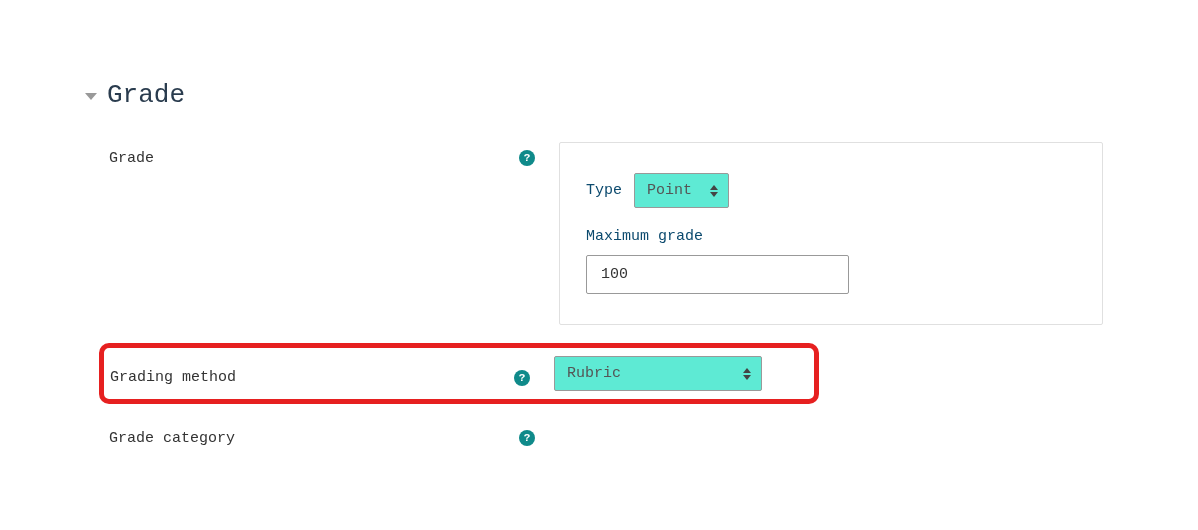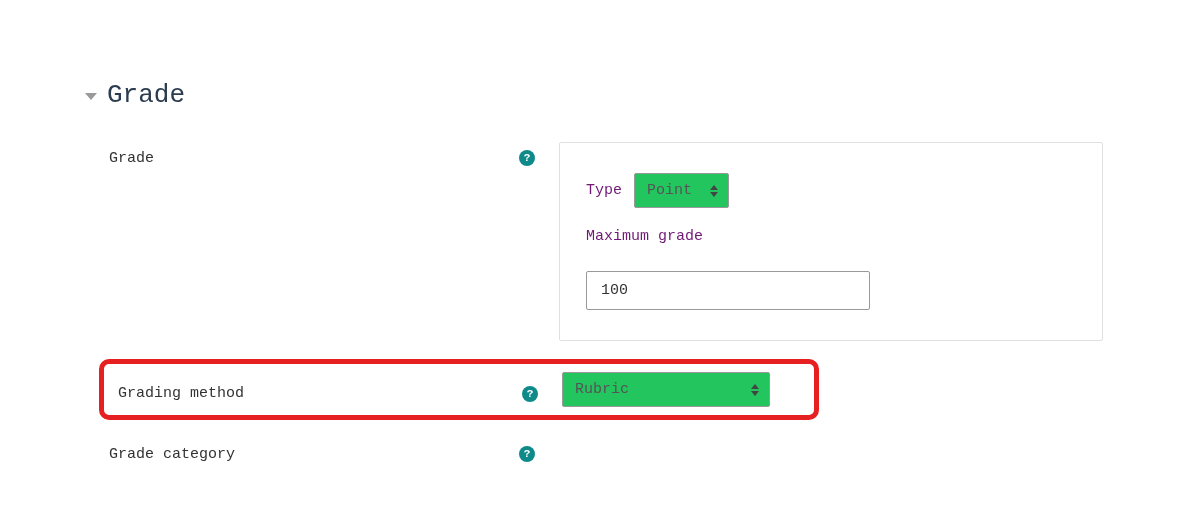--- a/index.html
+++ b/index.html
@@ -79,36 +79,36 @@
     .panel-row {
       display: flex;
       align-items: center;
       margin-bottom: 20px;
     }
     .panel-row:last-child {
       margin-bottom: 0;
     }
     .panel-label {
       font-size: 15px;
-      color: #701a75;
+      color: #0c4a6e;
       margin-right: 12px;
     }
     .panel-block {
       display: block;
     }
     .panel-block .panel-label {
       display: block;
       margin-bottom: 10px;
     }
     .select-box {
       border: 1px solid #999;
       padding: 8px 36px 8px 12px;
       font-size: 15px;
       color: #555;
-      background: #22c55e;
+      background: #5eead4;
       position: relative;
       display: inline-flex;
       align-items: center;
       cursor: pointer;
       border-radius: 2px;
     }
     .select-box .sort-arrows {
       position: absolute;
       right: 10px;
       top: 50%;
@@ -130,35 +130,34 @@
       height: 0;
       border-left: 4px solid transparent;
       border-right: 4px solid transparent;
       border-top: 5px solid #444;
     }
     .text-input {
       border: 1px solid #999;
       padding: 10px 14px;
       font-size: 15px;
       color: #333;
-      width: 284px;
+      width: 263px;
       border-radius: 2px;
-      margin-top: 16px;
     }
     .wide-select {
       width: 208px;
       text-align: center;
     }
     .med-select {
       width: 154px;
     }
     .highlight-box {
       border: 5px solid #e62020;
       border-radius: 10px;
-      padding: 8px 14px;
+      padding: 8px 6px;
       margin-left: -10px;
       margin-right: 16px;
       width: 720px;
       display: flex;
       align-items: center;
     }
     .highlight-box .label-col {
       width: 404px;
     }
   </style>

